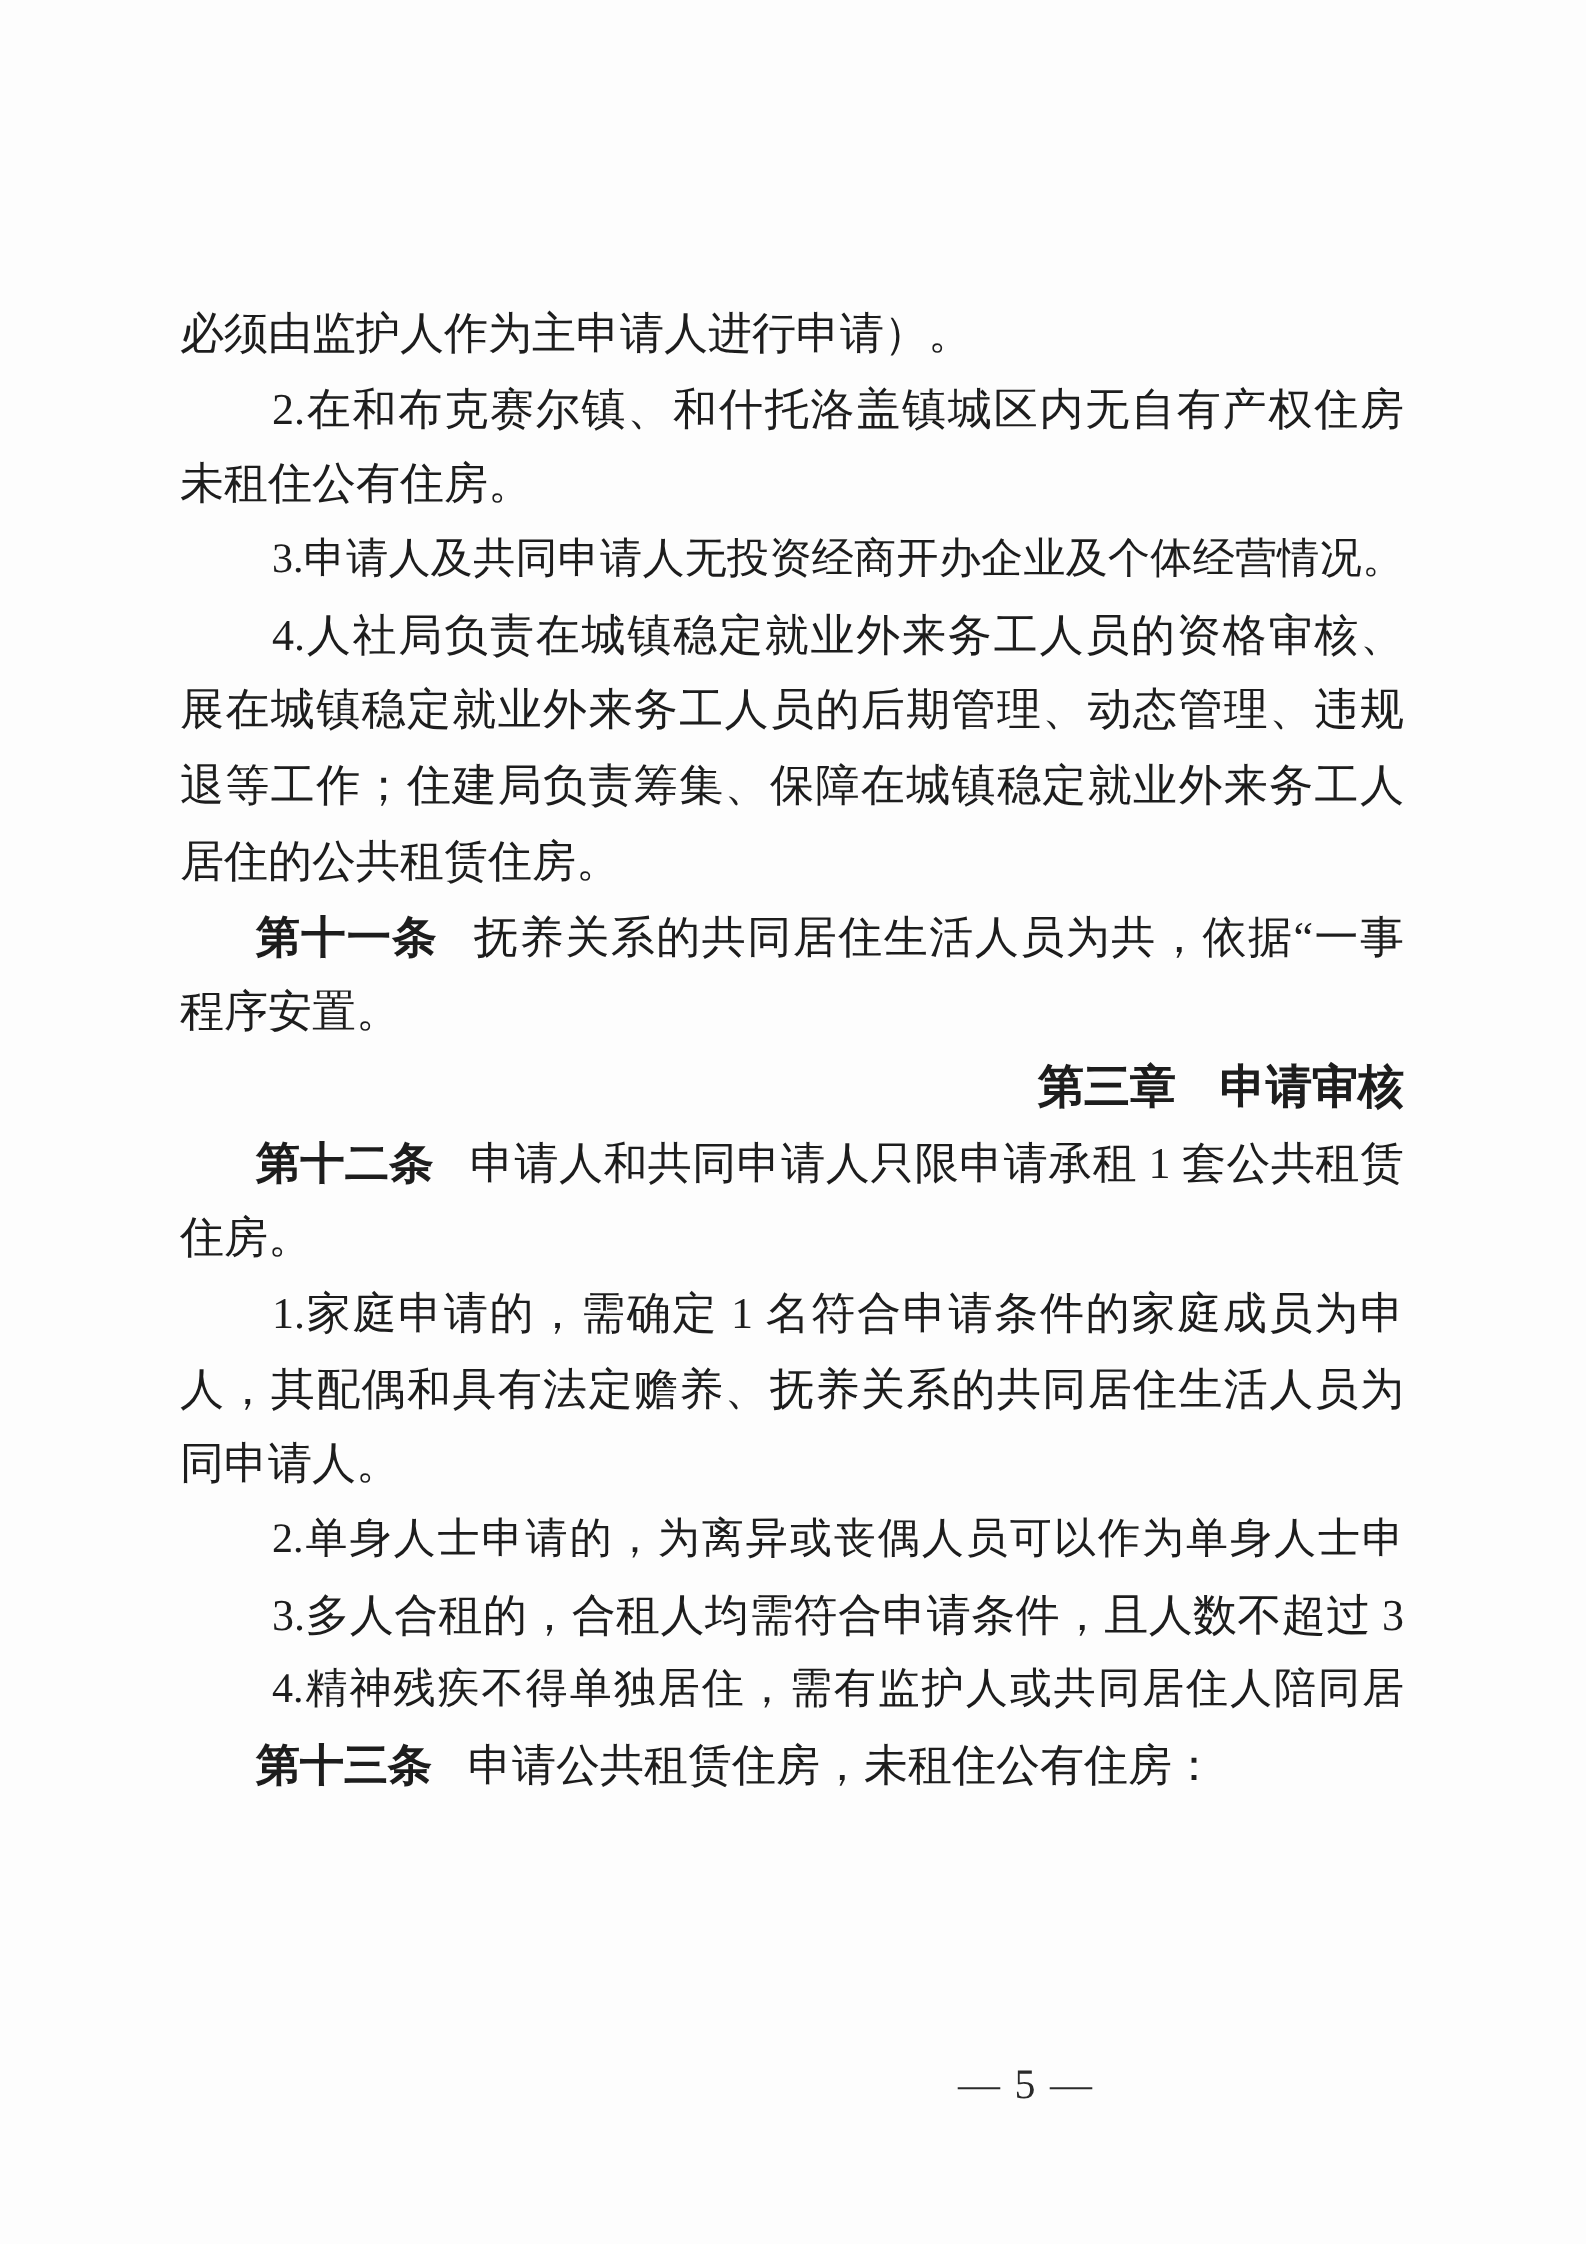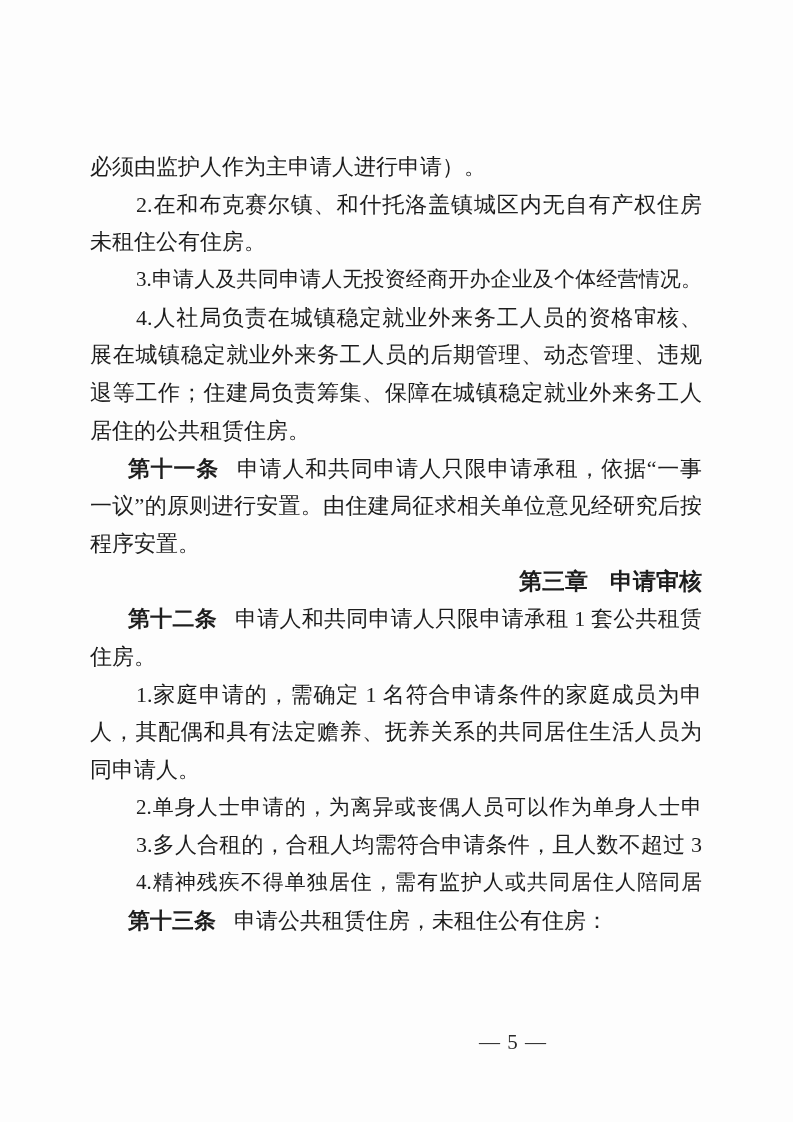--- a/index.html
+++ b/index.html
@@ -70,23 +70,22 @@
     <div class="ln">必须由监护人作为主申请人进行申请）。</div>
     <div class="ln indent justify">2.在和布克赛尔镇、和什托洛盖镇城区内无自有产权住房且</div>
     <div class="ln">未租住公有住房。</div>
     <div class="ln indent justify tight">3.申请人及共同申请人无投资经商开办企业及个体经营情况。</div>
     <div class="ln indent justify">4.人社局负责在城镇稳定就业外来务工人员的资格审核、开</div>
     <div class="ln justify">展在城镇稳定就业外来务工人员的后期管理、动态管理、违规清</div>
     <div class="ln justify">退等工作；住建局负责筹集、保障在城镇稳定就业外来务工人员</div>
     <div class="ln">居住的公共租赁住房。</div>
 
     <div class="ln indent-article justify">
-      <span class="lead">第十一条</span><span>申请人和共同申请人只限申请承租，依据“一事</span>
+      <span class="lead">第十一条</span><span>抚养关系的共同居住生活人员为共，依据“一事</span>
     </div>
-    <div class="ln justify">一议”的原则进行安置。由住建局征求相关单位意见经研究后按</div>
     <div class="ln">程序安置。</div>
 
     <div class="ln heading">
       <span class="hnum">第三章</span><span>申请审核</span>
     </div>
 
     <div class="ln indent-article justify">
       <span class="lead">第十二条</span><span>申请人和共同申请人只限申请承租 1 套公共租赁</span>
     </div>
     <div class="ln">住房。</div>

